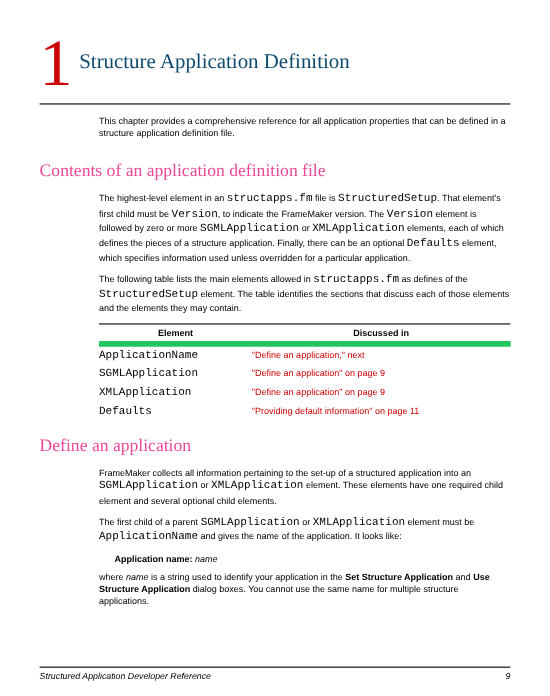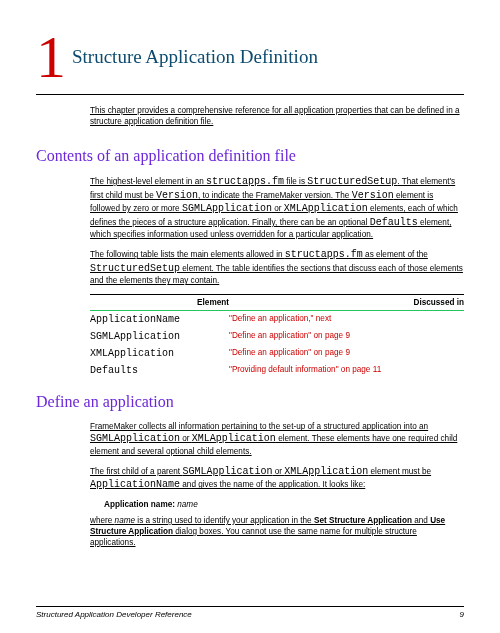--- a/index.html
+++ b/index.html
@@ -40,44 +40,43 @@
   }
   .rule {
     border: 0;
     border-top: 1px solid #000;
     margin: 6px 0 10px 0;
   }
   .body-text {
     font-size: 8.2px;
     line-height: 1.35;
     margin: 0 0 8px 54px;
-    text-decoration: underline;
   }
   .h2 {
     font-family: Georgia, "Times New Roman", serif;
     font-size: 16px;
-    color: #6d28d9;
+    color: #ec4899;
     font-weight: normal;
     margin: 20px 0 10px 0;
   }
   code, .code {
     font-family: "Courier New", monospace;
     font-size: 10px;
   }
   table.elements {
     margin-left: 54px;
     font-size: 8.2px;
     border-collapse: collapse;
     width: calc(100% - 54px);
   }
   table.elements th {
-    text-align: right;
+    text-align: center;
     font-weight: bold;
     border-top: 1px solid #000;
-    border-bottom: 1px solid #22c55e;
+    border-bottom: 5px solid #22c55e;
     padding: 3px 0;
   }
   table.elements td {
     padding: 3px 0;
     vertical-align: top;
   }
   table.elements td.link {
     color: #c00;
   }
   .param-label {
@@ -118,21 +117,21 @@
 
   <p class="body-text">This chapter provides a comprehensive reference for all application properties that can be defined in a structure application definition file.</p>
 
   <div class="h2">Contents of an application definition file</div>
 
   <p class="body-text">
     <span>The highest-level element in an </span><code>structapps.fm</code><span> file is </span><code>StructuredSetup</code><span>. That element's first child must be </span><code>Version</code><span>, to indicate the FrameMaker version. The </span><code>Version</code><span> element is followed by zero or more </span><code>SGMLApplication</code><span> or </span><code>XMLApplication</code><span> elements, each of which defines the pieces of a structure application. Finally, there can be an optional </span><code>Defaults</code><span> element, which specifies information used unless overridden for a particular application.</span>
   </p>
 
   <p class="body-text">
-    <span>The following table lists the main elements allowed in </span><code>structapps.fm</code><span> as element of the </span><code>StructuredSetup</code><span> element. The table identifies the sections that discuss each of those elements and the elements they may contain.</span>
+    <span>The following table lists the main elements allowed in </span><code>structapps.fm</code><span> as defines of the </span><code>StructuredSetup</code><span> element. The table identifies the sections that discuss each of those elements and the elements they may contain.</span>
   </p>
 
   <table class="elements">
     <thead>
       <tr>
         <th>Element</th>
         <th>Discussed in</th>
       </tr>
     </thead>
     <tbody>

